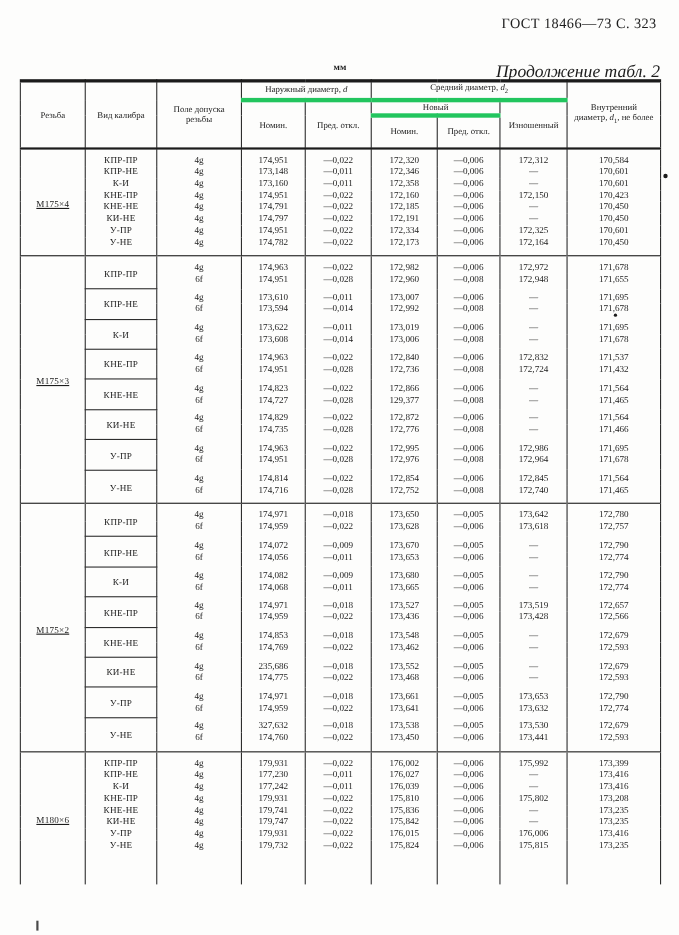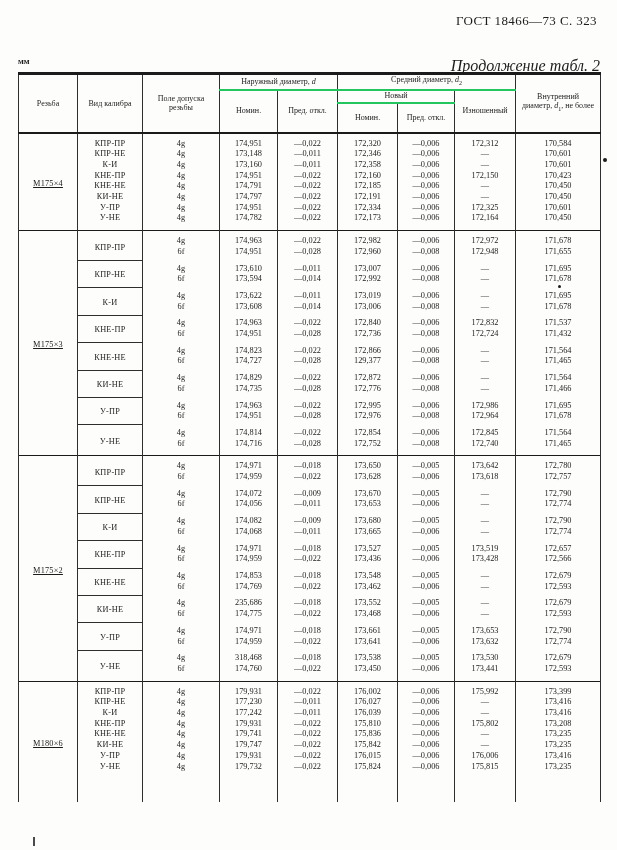--- a/index.html
+++ b/index.html
@@ -17,21 +17,21 @@
     position:absolute; top:13px; right:20px;
     font-weight:normal; font-size:13px; letter-spacing:0.4px;
     white-space:nowrap;
   }
   .continuation {
     position:absolute; top:57px; right:17px;
     font-style:italic; font-size:16px; white-space:nowrap;
   }
   .units {
     position:absolute; top:56px; left:18px; width:582px;
-    font-size:8.5px; font-weight:bold;
+    text-align:center; font-size:8.5px; font-weight:bold;
   }
 
   table.gauge-table {
     position:absolute; top:72px; left:18px;
     width:582px; table-layout:fixed;
     border-collapse:collapse;
     border-top:3px solid #1b1b1b;
   }
   .gauge-table th, .gauge-table td {
     border-left:1px solid #2e2e2e;
@@ -39,21 +39,21 @@
     padding:0;
     text-align:center; vertical-align:middle;
     font-weight:normal;
     overflow:hidden;
   }
   thead { border-bottom:2px solid #1b1b1b; }
   thead th { font-size:8px; line-height:9.5px; }
   thead tr.h1 { height:16px; }
   thead tr.h2 { height:13px; }
   thead tr.h3 { height:30px; }
-  th.grp { border-bottom:2px solid #22c55e; }
+  th.grp { border-bottom:4px solid #22c55e; }
   th.pad { padding:0 6px; }
   thead i { font-style:italic; }
   thead sub { font-size:6px; }
 
   tbody.sec { border-top:1px solid #1b1b1b; }
   tbody.sec td { font-size:8.3px; line-height:10.7px; white-space:nowrap; }
   td.thread-cell { font-size:8.5px; letter-spacing:0.2px;text-decoration:underline; }
   td.gauge-cell { letter-spacing:0.2px; }
   td.gauge-cell.sep { border-bottom:1px solid #2e2e2e; }
   tr.g-top > td { padding-top:3px; }
@@ -476,21 +476,21 @@
           <td class="val">174,959</td>
           <td class="val">—0,022</td>
           <td class="val">173,641</td>
           <td class="val">—0,006</td>
           <td class="val">173,632</td>
           <td class="val">172,774</td>
         </tr>
         <tr class="g-top">
           <td class="gauge-cell" rowspan="2">У-НЕ</td>
           <td class="val">4g</td>
-          <td class="val">318,468</td>
+          <td class="val">327,632</td>
           <td class="val">—0,018</td>
           <td class="val">173,538</td>
           <td class="val">—0,005</td>
           <td class="val">173,530</td>
           <td class="val">172,679</td>
         </tr>
         <tr class="g-bot sec-last">
           <td class="val">6f</td>
           <td class="val">174,760</td>
           <td class="val">—0,022</td>

